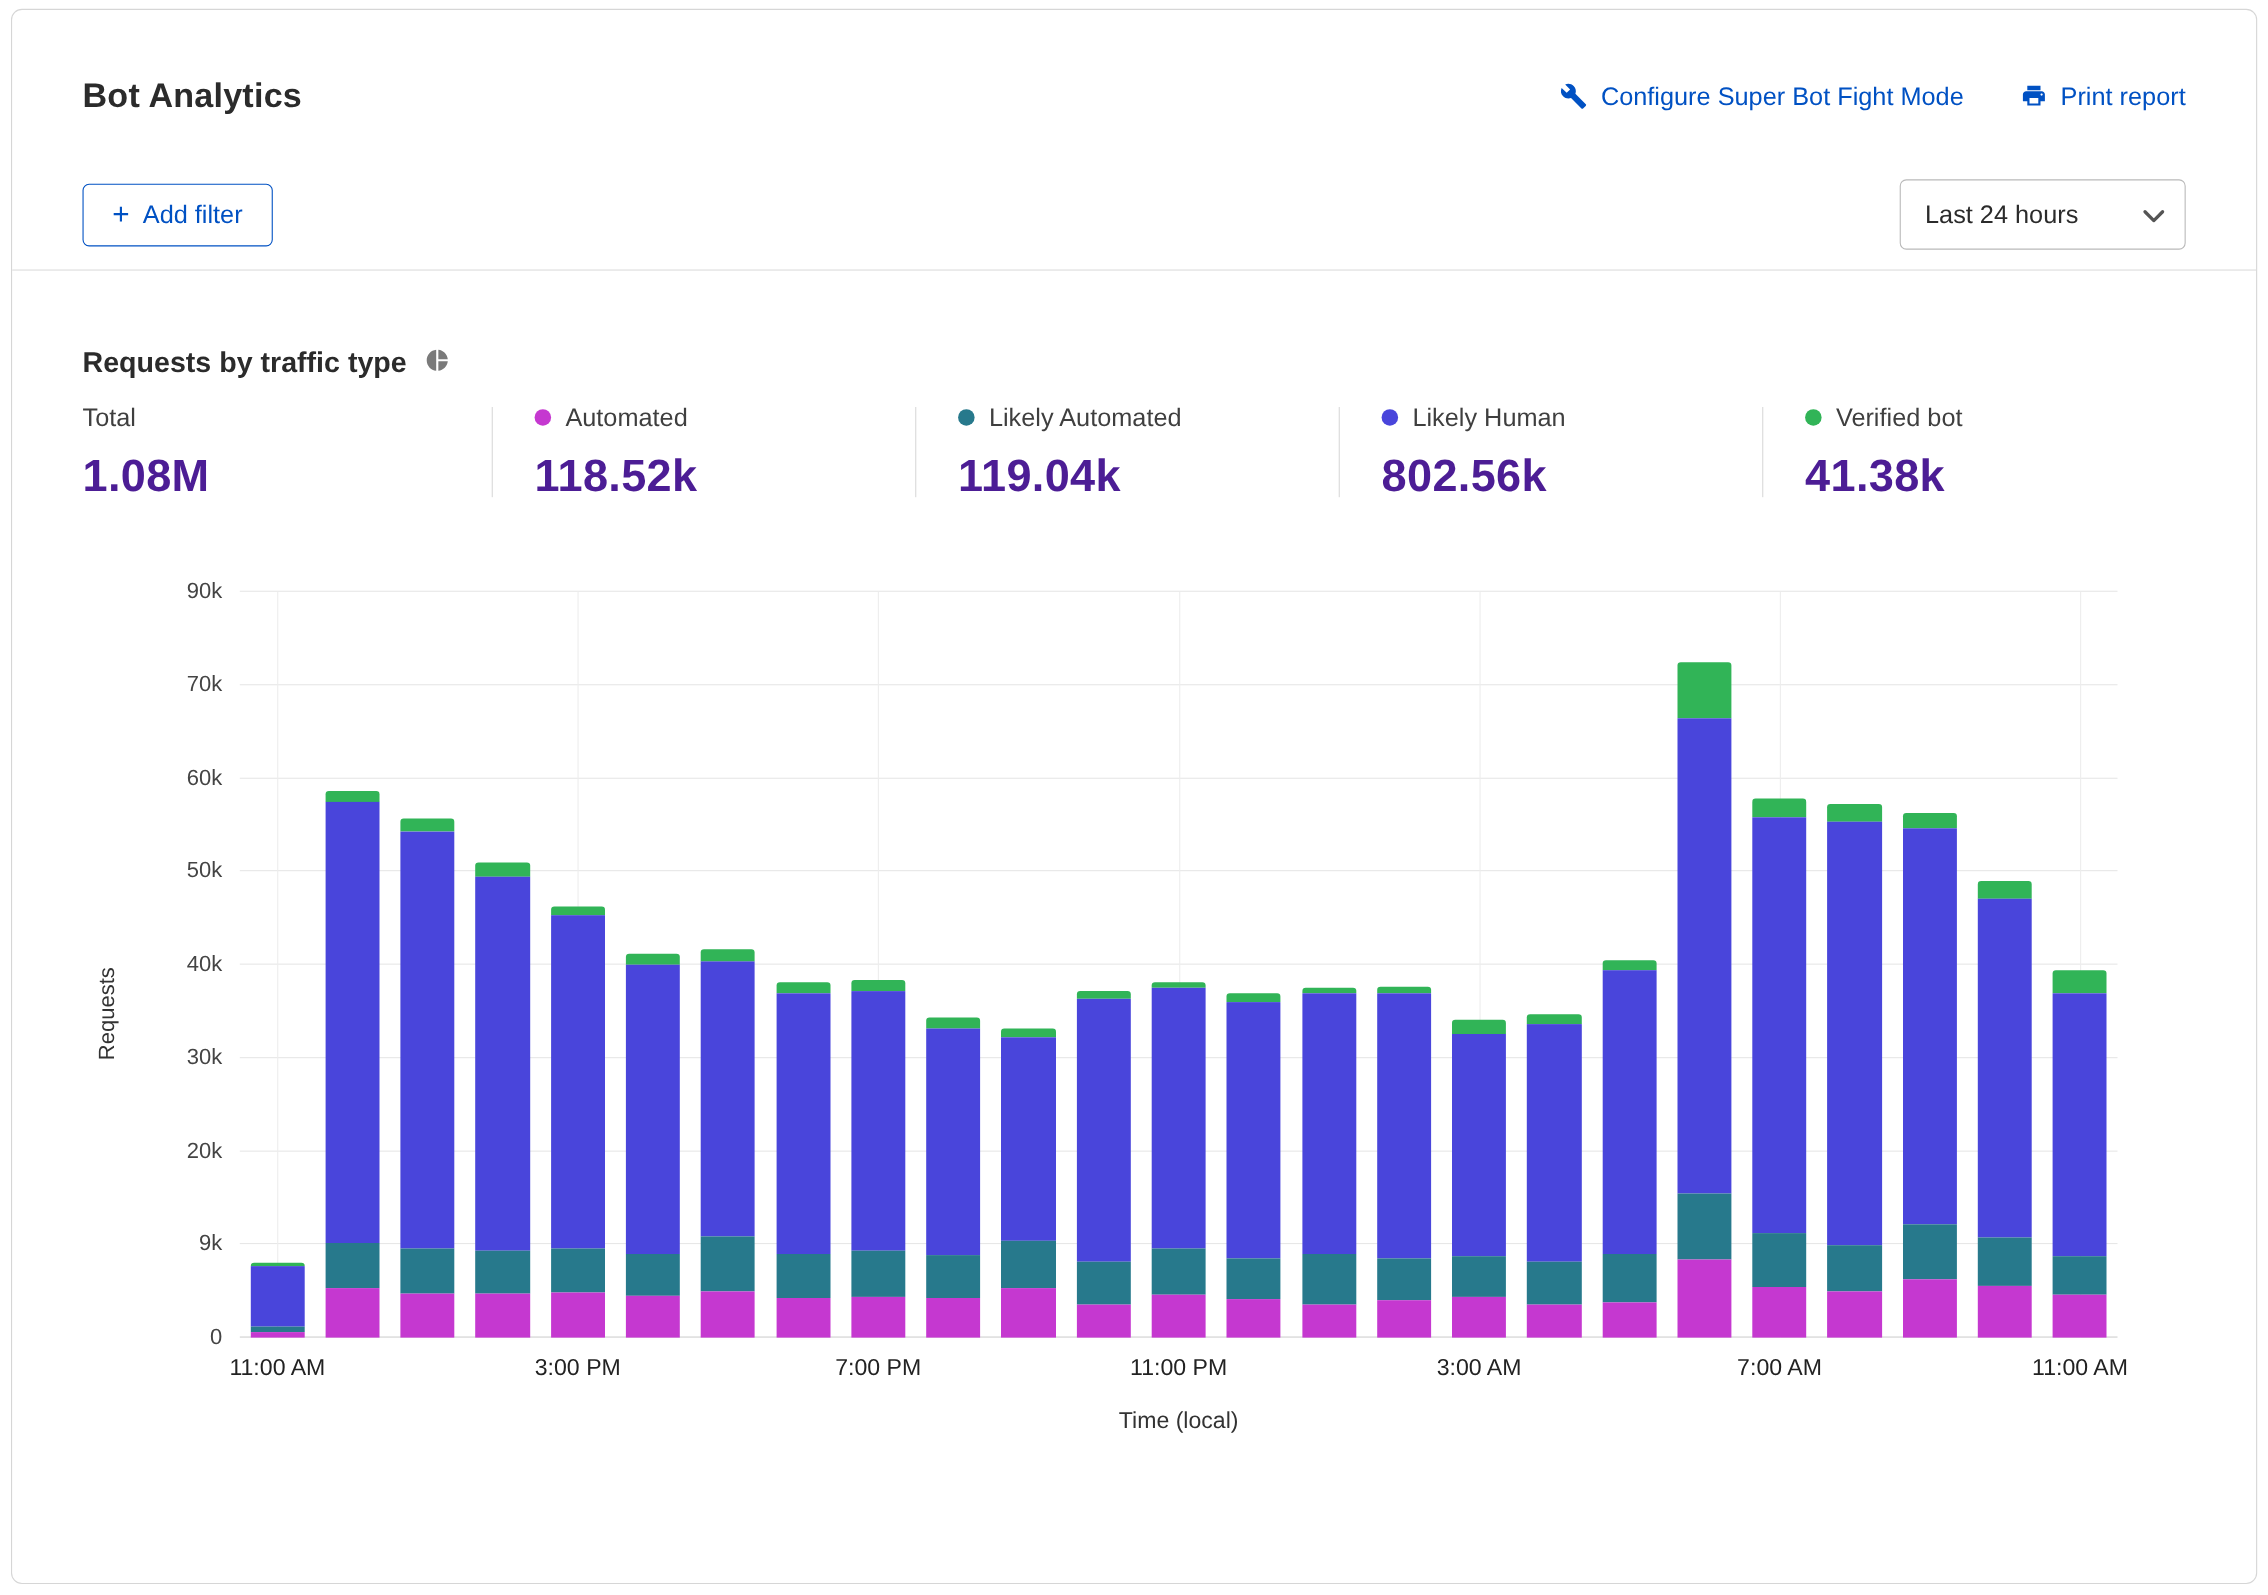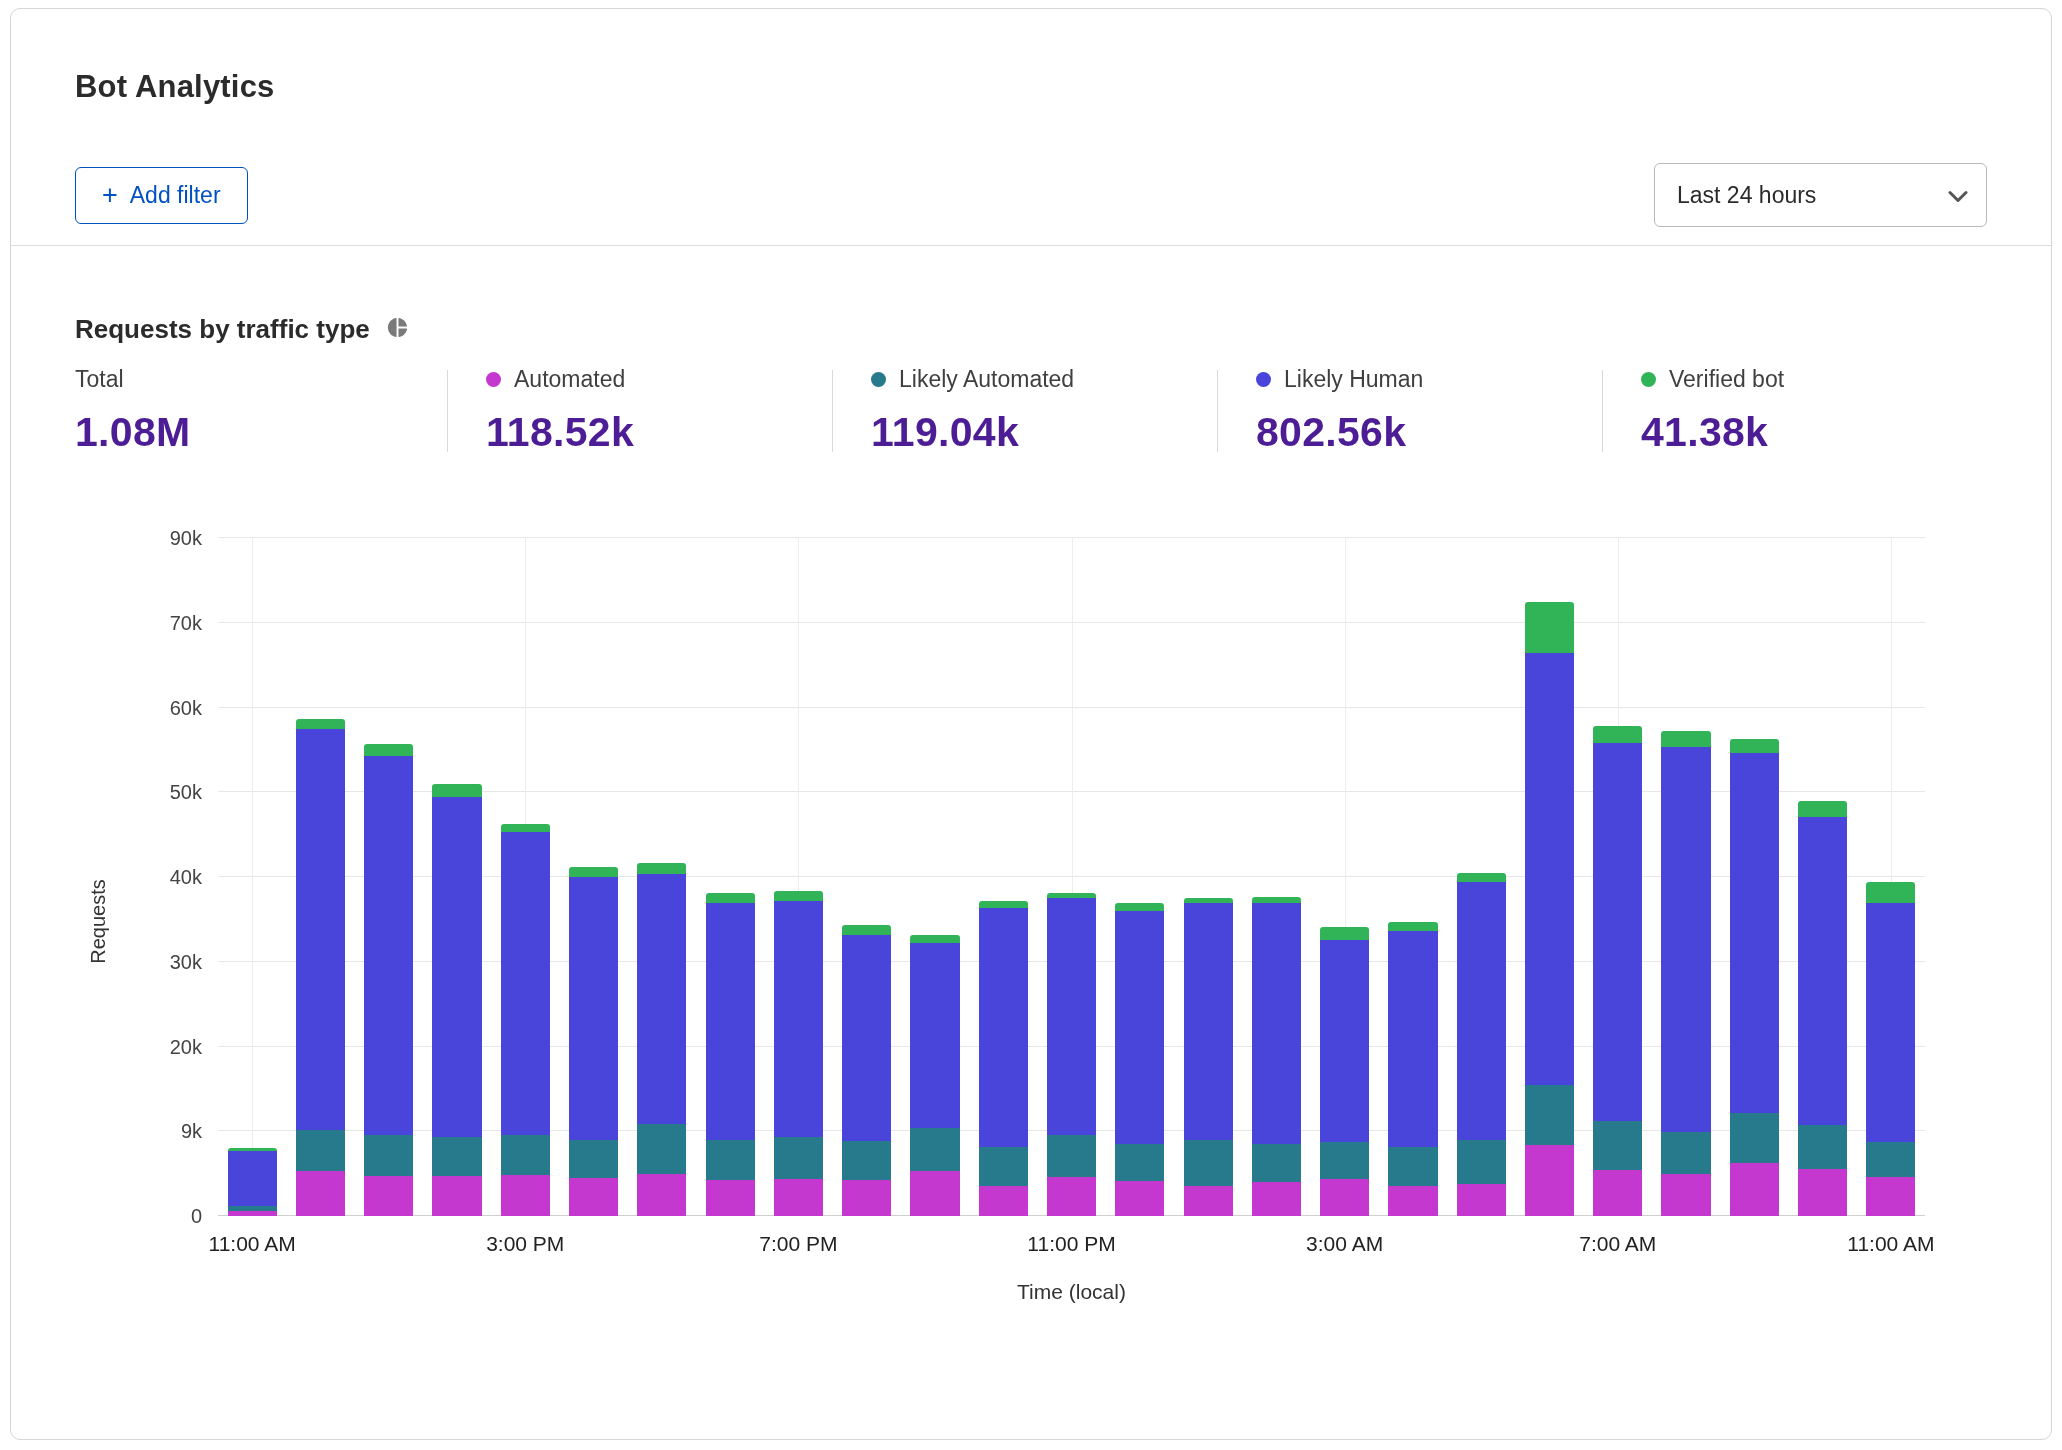--- a/index.html
+++ b/index.html
@@ -28,21 +28,21 @@
   .hlink svg { display: block; }
   .filter-row { display: flex; justify-content: space-between; align-items: center; margin-top: 58px; }
   .add-filter-btn {
     display: inline-flex; align-items: center; gap: 12px;
     border: 1px solid #0051c3; background: #fff; color: #0051c3;
     font-size: 23px; font-family: inherit;
     padding: 14px 26px; border-radius: 6px; cursor: pointer;
   }
   .plus-glyph { font-size: 27px; line-height: 20px; font-weight: 400; }
   .time-select {
-    position: relative; width: 333px; height: 64px;
+    position: relative; width: 260px; height: 64px;
     border: 1px solid #b9b9b9; border-radius: 6px;
     display: flex; align-items: center;
     padding: 0 52px 0 22px; font-size: 23px; color: #2b2b2b;
     cursor: pointer; background: #fff;
   }
   .time-select .chev { position: absolute; right: 18px; top: 50%; transform: translateY(-50%); }
   
   .card-body { padding: 0 64px 20px 64px; }
   .section-title-row { display: flex; align-items: center; gap: 16px; margin-top: 68px; }
   .section-title { font-size: 26px; font-weight: 700; color: #2b2b2b; }
@@ -88,20 +88,38 @@
   .x-axis-title { text-align: center; font-size: 21px; color: #333; margin-top: 12px; }
 </style>
 </head>
 <body>
 
 <div class="card">
 
   <div class="card-header">
     <div class="header-top">
       <h1 class="page-title">Bot Analytics</h1>
+      <div class="header-links">
+        <a class="hlink">
+          <span>
+            <svg width="25" height="25" viewBox="0 0 24 24" fill="#0051c3">
+                <path d="M22.7 19l-9.1-9.1c.9-2.3.4-5-1.5-6.9-2-2-5-2.4-7.4-1.3L9 6 6 9 1.6 4.7C.4 7.1.9 10.1 2.9 12.1c1.9 1.9 4.6 2.4 6.9 1.5l9.1 9.1c.4.4 1 .4 1.4 0l2.3-2.3c.5-.4.5-1.1.1-1.4z"></path>
+              </svg>
+          </span>
+          <span>Configure Super Bot Fight Mode</span>
+        </a>
+        <a class="hlink">
+          <span>
+            <svg width="24" height="24" viewBox="0 0 24 24" fill="#0051c3">
+                <path d="M19 8H5c-1.66 0-3 1.34-3 3v6h4v4h12v-4h4v-6c0-1.66-1.34-3-3-3zm-3 11H8v-5h8v5zm3-7c-.55 0-1-.45-1-1s.45-1 1-1 1 .45 1 1-.45 1-1 1zm-1-9H6v4h12V3z"></path>
+              </svg>
+          </span>
+          <span>Print report</span>
+        </a>
+      </div>
     </div>
     <div class="filter-row">
       <button class="add-filter-btn">
         <span class="plus-glyph">+</span>
         <span>Add filter</span>
       </button>
       <div class="time-select">
         <span>Last 24 hours</span>
         <span class="chev">
           <svg width="20" height="12" viewBox="0 0 20 12">

